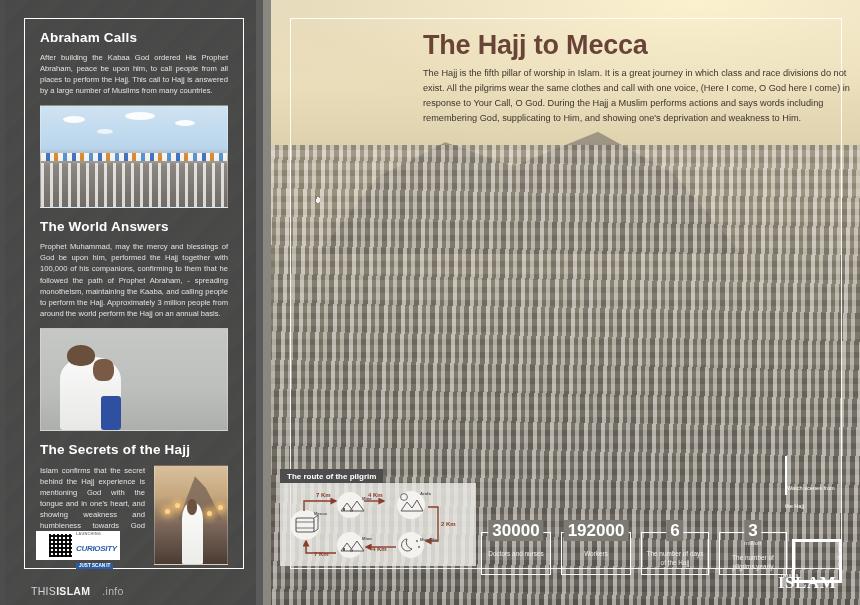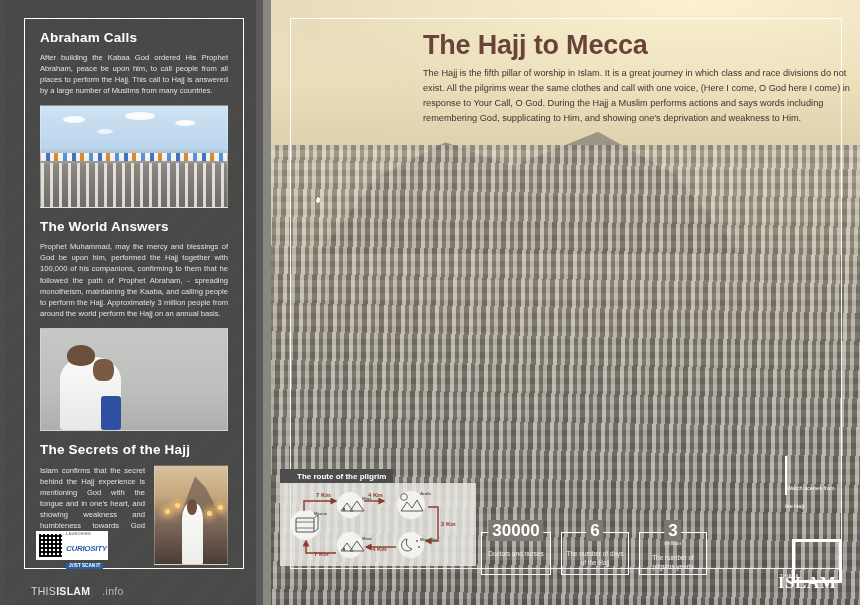--- a/index.html
+++ b/index.html
@@ -121,22 +121,22 @@
           background:#ffd38a; box-shadow:0 0 6px 3px rgba(255,200,110,.75); }
 
   .sec3-wrap { display:flex; gap:9px; margin-top:8px; }
   .sec3-text { flex: 0 0 105px; }
   .thumb-sm { flex:1; height:100px; border:1px solid rgba(255,255,255,.25);
               position:relative; overflow:hidden; }
 
   
   .qr-badge {
     position:absolute; left:12px; bottom:9px;
-    width:72px; height:29px; background:#ffffff;
-    display:flex; align-items:center; padding:3px;
+    width:84px; height:29px; background:#ffffff;
+    display:flex; align-items:center; padding:13px;
   }
   .qr-mini { width:23px; height:23px; flex:0 0 23px;
     background:
       repeating-linear-gradient(90deg,#111 0 2px,#fff 2px 4px),
       repeating-linear-gradient(0deg,#111 0 2px,#fff 2px 4px);
     background-blend-mode: multiply;
   }
   .qr-badge-txt { margin-left:4px; line-height:1; }
   .qr-launch { font-size:3.6px; color:#777; letter-spacing:.4px; font-weight:bold;}
   .qr-curio { font-size:8px; color:#2a5ea8; font-weight:bold; font-style:italic; letter-spacing:-.3px;}
@@ -196,21 +196,21 @@
   }
 
   
   .route {
     position:absolute; left:9px; bottom:39px; width:196px; height:83px;
     background: rgba(236,234,229,.82);
   }
   .route-title {
     position:absolute; left:0; top:-14px; height:14px;
     background:#4d4d4d; color:#fff; font-size:8px; font-weight:bold;
-    padding:2px 7px 0 17px; line-height:12px;
+    padding:2px 7px 0 7px; line-height:12px;
   }
   .route svg { position:absolute; inset:0; width:100%; height:100%; }
 
   
   .stats { position:absolute; left:210px; bottom:30px; display:flex; gap:10px; align-items:center;}
   .stat { position:relative; width:68px; height:43px; border:1px solid #ffffff; }
   .stat.w-wide { width:70px; }
   .stat .num {
     position:absolute; top:-13px; left:50%; transform:translateX(-50%);
     background:#7c7a72; color:#ffffff; font-size:17px; font-weight:bold;
@@ -386,20 +386,24 @@
         <text x="140" y="58" font-size="4.2" font-weight="bold" fill="#555" font-family="Liberation Sans, sans-serif">Muzdlifa</text>
         <text x="82" y="57" font-size="4.2" font-weight="bold" fill="#555" font-family="Liberation Sans, sans-serif">Mina</text>
       </svg>
     </div>
 
     <div class="stats">
       <div class="stat w-wide">
         <span class="num">30000</span>
         <span class="lbl">Doctors and nurses</span>
       </div>
+      <div class="stat w-wide">
+        <span class="num">192000</span>
+        <span class="lbl">Workers</span>
+      </div>
       <div class="stat">
         <span class="num">6</span>
         <span class="lbl">The number of days of the Hajj</span>
       </div>
       <div class="stat">
         <span class="num">3</span>
         <span class="unit">million</span>
         <span class="lbl low">The number of pilgrims yearly</span>
       </div>
     </div>

